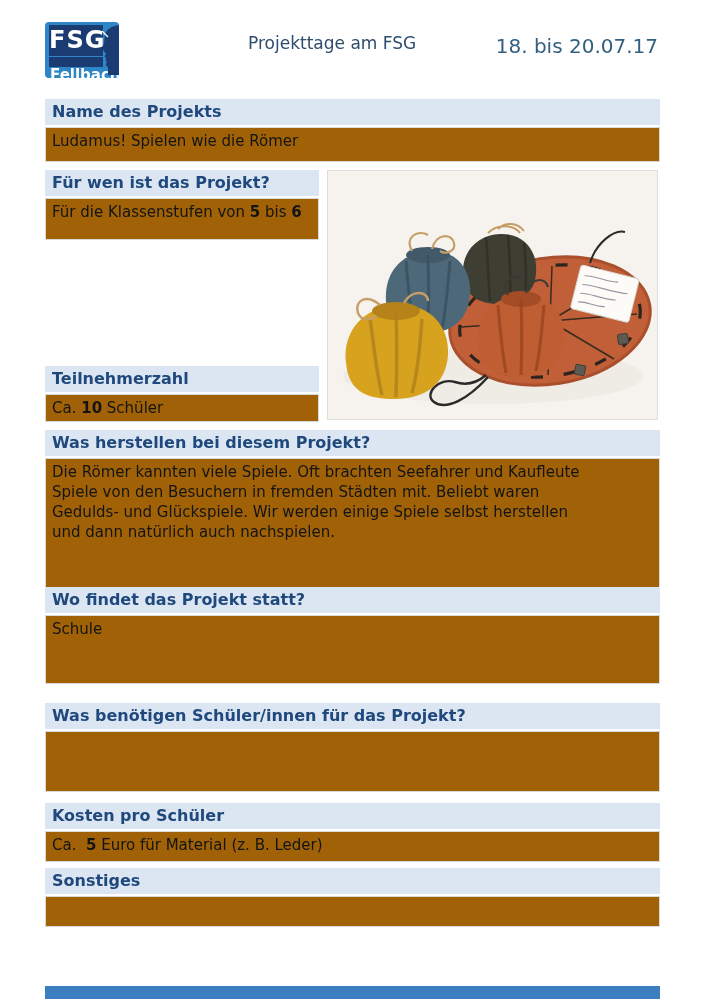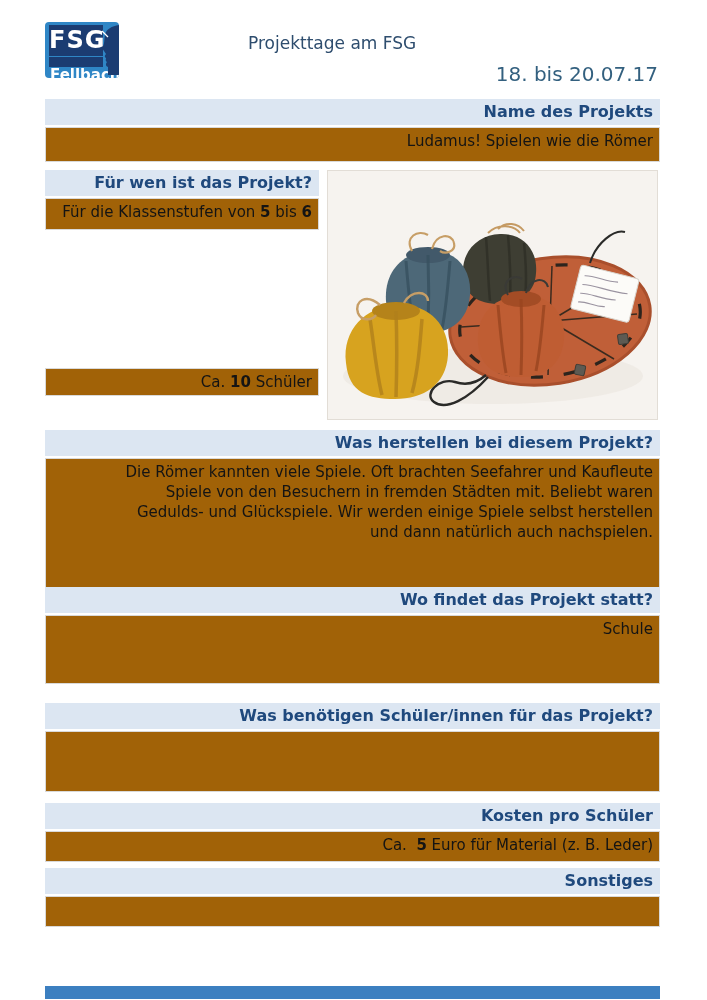--- a/index.html
+++ b/index.html
@@ -22,23 +22,23 @@
     background:var(--logo-light-blue);border-radius:4px;overflow:hidden;}
   .logo-fsg-box{position:absolute;left:4px;top:3px;width:54px;height:31px;
     background:var(--logo-navy);color:#fff;font-weight:bold;font-size:24px;
     line-height:31px;text-align:center;letter-spacing:1px;}
   .logo-school{position:absolute;left:4px;top:35px;width:54px;height:10px;
     background:var(--logo-navy);overflow:hidden;}
   .logo-city{position:absolute;left:5px;top:44px;color:#fff;font-weight:bold;font-size:15px;}
   .logo-face{position:absolute;right:0px;top:2px;}
   .page-title{position:absolute;left:248px;top:33px;font-size:17px;color:var(--title-text);
     font-weight:normal;margin:0;}
-  .date-range{position:absolute;right:49px;top:34px;font-size:20px;color:#33607F;margin-top:28px;}
+  .date-range{position:absolute;right:49px;top:34px;font-size:20px;color:#33607F;}
   
-  .sec{position:absolute;left:45px;width:615px;box-sizing:border-box;text-align:right;}
+  .sec{position:absolute;left:45px;width:615px;box-sizing:border-box;}
   .sec.col{width:274px;}
   .sec-h{background:var(--section-header-bg);color:var(--section-header-text);
     font-weight:bold;font-size:16px;line-height:1.35;padding:2px 7px;box-sizing:border-box;}
   .sec-c{background:#a16207;border:1px solid var(--cell-border);margin-top:2px;
     padding:3px 6px;font-size:15px;line-height:1.35;color:#141414;
     box-sizing:border-box;white-space:pre-line;overflow:hidden;}
   .b{font-weight:bold;}
   
   .photo{position:absolute;left:327px;top:170px;width:331px;height:250px;margin:0;
     border:1px solid #E2DDD6;box-sizing:border-box;background:#f6f3ef;}
@@ -66,25 +66,26 @@
   <h1 class="page-title">Projekttage am FSG</h1>
   <span class="date-range">18. bis 20.07.17</span>
 
   <section class="sec" style="top:99px">
     <div class="sec-h">Name des Projekts</div>
     <div class="sec-c" style="height:35px">Ludamus! Spielen wie die Römer</div>
   </section>
 
   <section class="sec col" style="top:170px">
     <div class="sec-h">Für wen ist das Projekt?</div>
-    <div class="sec-c" style="height:32px"><span>Für die Klassenstufen von </span><span class="b">5</span><span> bis </span><span class="b">6</span></div>
+    <div class="sec-c" style="height:42px"><span>Für die Klassenstufen von </span><span class="b">5</span><span> bis </span><span class="b">6</span></div>
   </section>
 
 
   <section class="sec col" style="top:366px">
+    <div class="sec-h">Teilnehmerzahl</div>
     <div class="sec-c" style="height:28px"><span>Ca. </span><span class="b">10</span><span> Schüler</span></div>
   </section>
 
   <figure class="photo" aria-label="Vier Lederbeutel (gelb, blaugrau, oliv, rost), weißes Etikett und rundes Leder-Spielbrett (Rundmühle) mit hellen und dunklen Spielsteinen">
     <svg width="329" height="248" viewBox="0 0 329 248">
       <rect width="329" height="248" fill="#f6f3ef"></rect>
       <ellipse cx="165" cy="205" rx="150" ry="28" fill="#eae4dc" opacity="0.55"></ellipse>
 
       <g transform="rotate(-9 222 150)">
         <ellipse cx="222" cy="150" rx="101" ry="63" fill="#c05f38"></ellipse>

